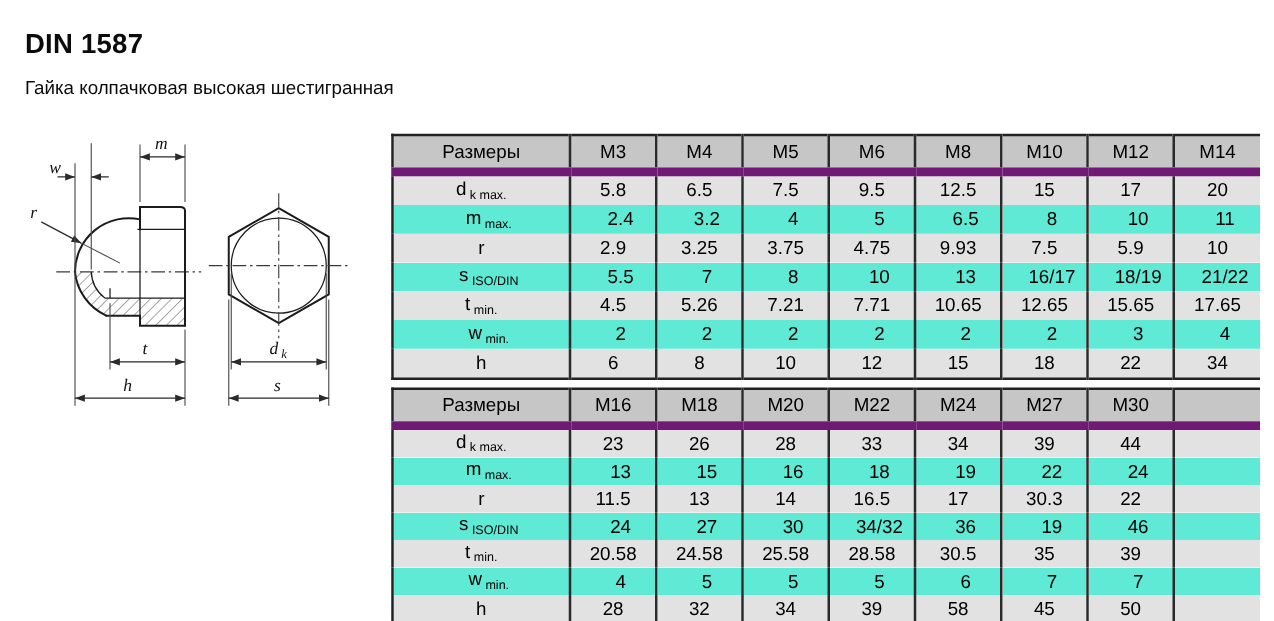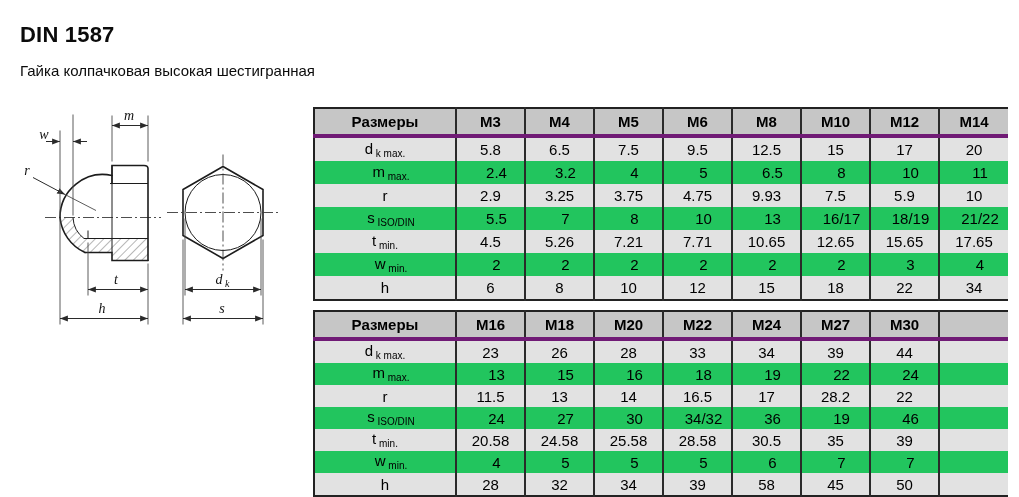--- a/index.html
+++ b/index.html
@@ -16,27 +16,27 @@
   .wrap-t1{top:107px;}
   .wrap-t2{top:310px;}
 
   table.dims-table{border-collapse:collapse;table-layout:fixed;
     border-top:2px solid #222;border-left:2px solid #222;border-bottom:2px solid #222;}
   table.dims-table col.c0{width:142px;}
   table.dims-table col.cn{width:69px;}
   table.dims-table th,table.dims-table td{
     padding:0;margin:0;text-align:center;vertical-align:middle;
     font-size:15px;line-height:1;white-space:nowrap;overflow:hidden;}
-  table.dims-table th{background:#c6c6c6;font-weight:bold;height:25px;
-    border-bottom:4px solid #701a75;}
+  table.dims-table th{background:#c6c6c6;font-weight:normal;height:25px;
+    border-bottom:7px solid #701a75;}
   table.t1 td{height:23px;}
   table.t2 td{height:22px;}
   table.dims-table th + th, table.dims-table td + td{border-left:2px solid #2a2a2a;}
   tr.alt td{background:#e2e2e2;}
-  tr.norm td{background:#22c55e;padding-left:12px;}
+  tr.norm td{background:#5eead4;padding-left:12px;}
   td.rowlabel .sub, th .sub{font-size:10px;}
   td.rowlabel .sub{vertical-align:-3px;}
 
   
   .ol{stroke:#1c1c1c;stroke-width:1.6;fill:none;stroke-linecap:round;}
   .thin{stroke:#1c1c1c;stroke-width:1;fill:none;}
   .ext{stroke:#4a4a4a;stroke-width:.9;fill:none;}
   .dim{stroke:#2a2a2a;stroke-width:1;fill:none;}
   .cl{stroke:#3a3a3a;stroke-width:.9;fill:none;stroke-dasharray:11 3 2 3;}
   .dlabel{font-family:"Liberation Serif",serif;font-style:italic;font-size:14px;fill:#111;}
@@ -275,21 +275,21 @@
           <td>24</td>
           <td></td>
         </tr>
         <tr class="alt">
           <td class="rowlabel"><span>r</span></td>
           <td>11.5</td>
           <td>13</td>
           <td>14</td>
           <td>16.5</td>
           <td>17</td>
-          <td>28.2</td>
+          <td>30.3</td>
           <td>22</td>
           <td></td>
         </tr>
         <tr class="norm">
           <td class="rowlabel"><span>s</span><span class="sub"> ISO/DIN</span></td>
           <td>24</td>
           <td>27</td>
           <td>30</td>
           <td>34/32</td>
           <td>36</td>

